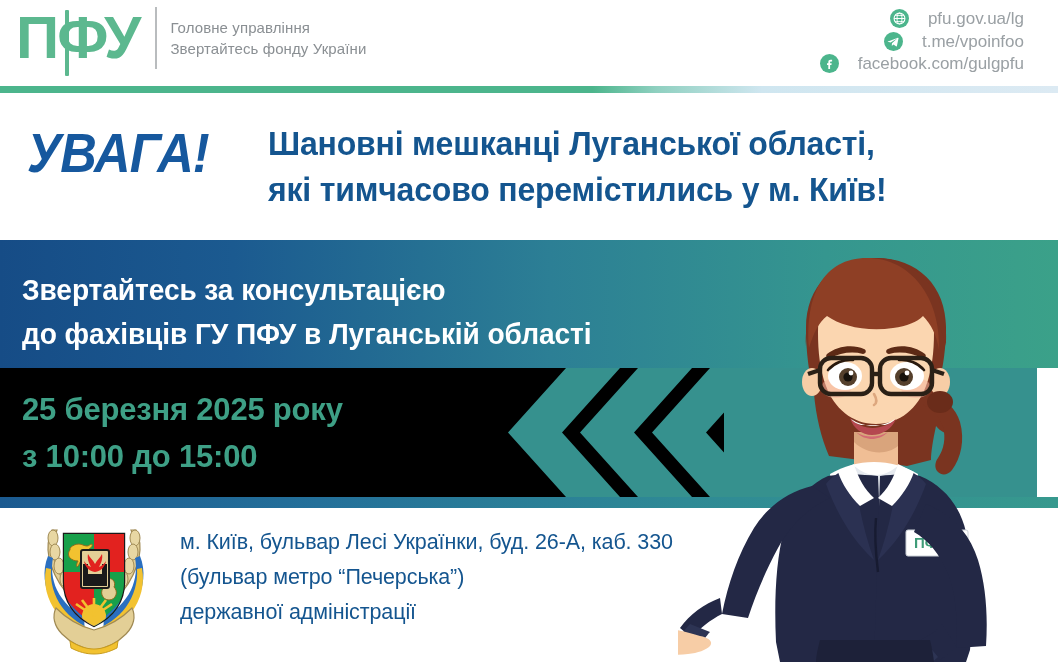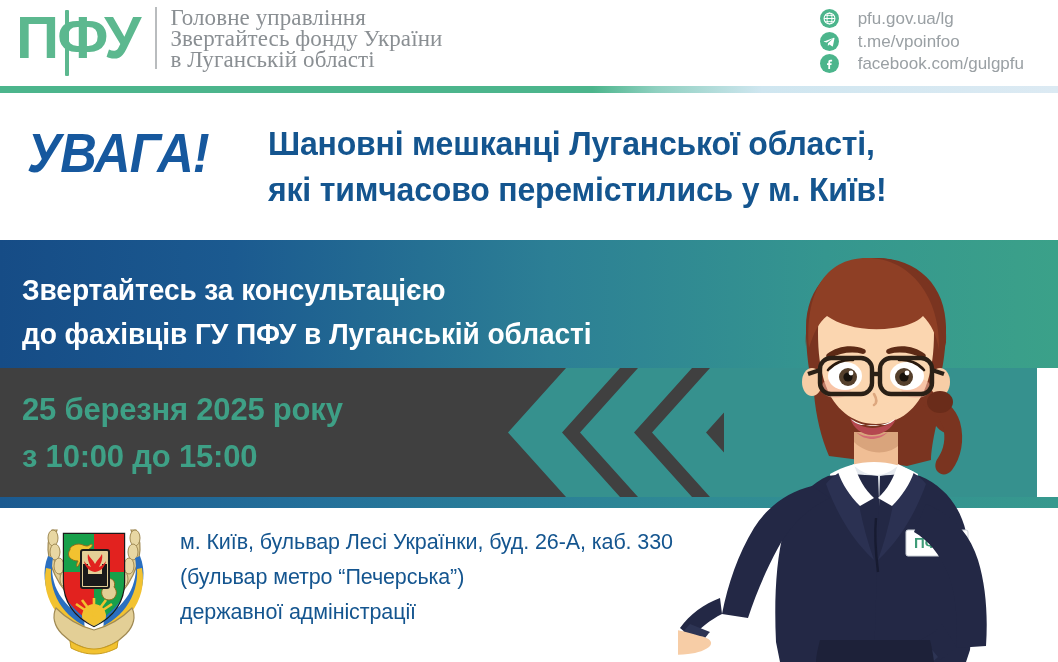--- a/index.html
+++ b/index.html
@@ -54,40 +54,40 @@
     border-radius: 1px;
   }
   .brand-divider {
     width: 2px;
     height: 62px;
     background: #b9bcbe;
     margin: 0 13px 0 12px;
   }
   .brand-lines {
     color: #8a8f93;
-    font-size: 23px;
+    font-size: 15px;
     line-height: 21px;
     font-weight: 400;
     letter-spacing: 0.1px;
     white-space: nowrap;
-    font-family: Liberation Serif, serif;
   }
 
   .contacts {
     position: absolute;
     right: 34px;
     top: 9px;
     display: flex;
     flex-direction: column;
     gap: 3.5px;
   }
   .contact-row {
     display: flex;
     align-items: center;
     gap: 19px;
+    justify-content: flex-end;
   }
   .c-icon {
     width: 19px;
     height: 19px;
     border-radius: 50%;
     background: #4cb58c;
     display: flex;
     align-items: center;
     justify-content: center;
     flex: none;
@@ -164,21 +164,21 @@
     transform: scaleX(0.97);
     transform-origin: left top;
   }
 
   
   .date-band {
     position: absolute;
     left: 0; top: 368px;
     width: 1037px;
     height: 129px;
-    background: #404040;
+    background: #000000;
     overflow: hidden;
   }
   .date-band .txt {
     position: absolute;
     left: 22px;
     top: 18px;
     color: #3ea086;
     font-weight: 700;
     font-size: 31px;
     line-height: 47px;
@@ -254,21 +254,20 @@
 
     <div class="brand-block">
       <div class="logo-pfu">
         <span>ПФУ</span>
         <span class="logo-phi-bar"></span>
       </div>
       <div class="brand-divider"></div>
       <div class="brand-lines">
         <div>Головне управління</div>
         <div>Звертайтесь фонду України</div>
-        <div>в Луганській області</div>
       </div>
     </div>
 
     <div class="contacts">
 
       <div class="contact-row">
         <span class="c-icon">
           <svg width="13" height="13" viewBox="0 0 24 24">
             <circle cx="12" cy="12" r="10" fill="none" stroke="#ffffff" stroke-width="2"></circle>
             <ellipse cx="12" cy="12" rx="4.6" ry="10" fill="none" stroke="#ffffff" stroke-width="1.8"></ellipse>

